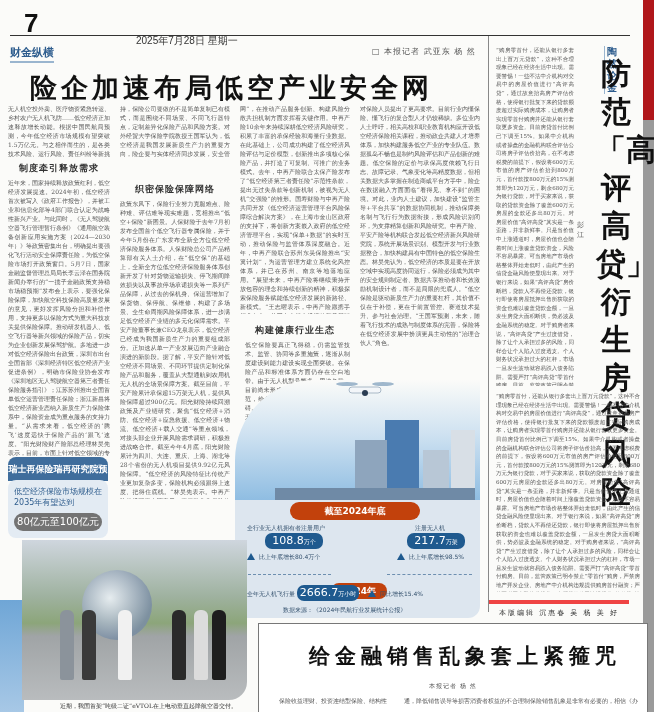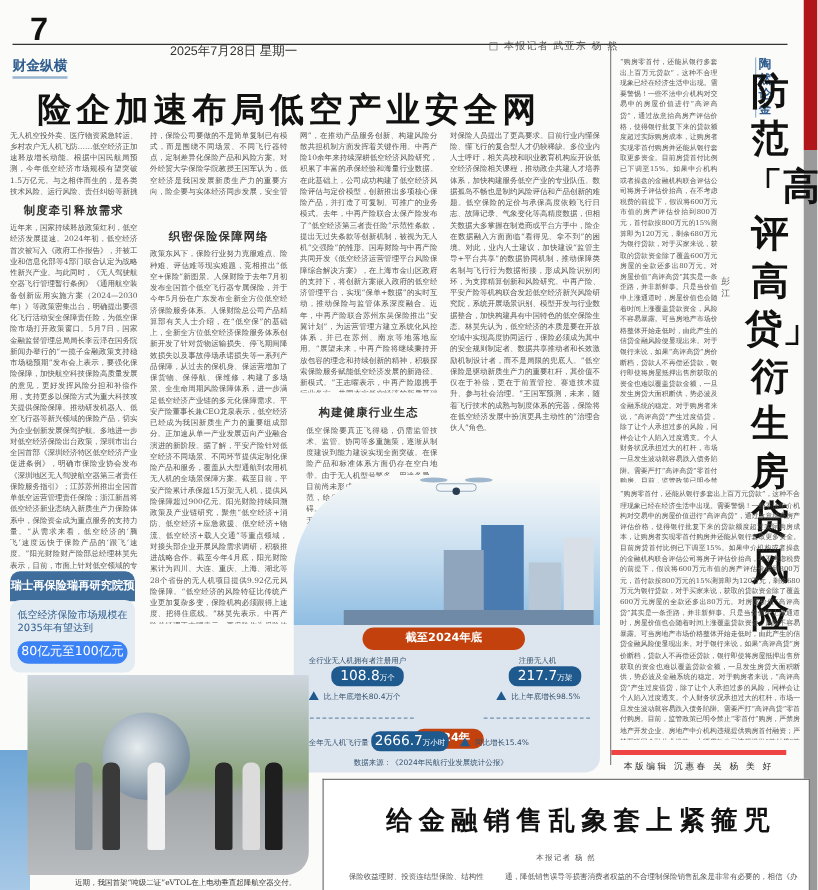--- a/index.html
+++ b/index.html
@@ -11,36 +11,36 @@
   .mast .sec { position: absolute; left: 54px; top: 2px; font: 700 24px "DejaVu Serif", serif; letter-spacing: 6px; color: #111; }
   .mast .date { position: absolute; left: 126px; top: 28px; font: 10px "Liberation Sans", sans-serif; color: #333; text-align: right; }
   .mast .logo { position: absolute; right: 10px; top: 4px; font: italic 700 20px "DejaVu Serif", serif; color: #111; letter-spacing: 1px; }
 
   .red-bar { position: absolute; left: 643px; top: 0; width: 11px; height: 120px; background: #b0161a; }
   .grey-bar { position: absolute; left: 643px; top: 120px; width: 11px; height: 592px; background: #9a9a9a; }
 
   .col-tag { position: absolute; left: 10px; top: 45px; font: 700 11px "DejaVu Serif", serif; color: #2e5d8e; border-bottom: 2px solid #9ab5cf; padding-bottom: 1px; }
 
   .headline { position: absolute; left: 30px; top: 70px; font: 900 27px "DejaVu Sans", sans-serif; letter-spacing: 4px; color: #111; }
-  .byline { position: absolute; left: 372px; top: 31px; font: 8px "DejaVu Serif", serif; color: #555; letter-spacing: 1px; margin-left: 19px; }
+  .byline { position: absolute; left: 372px; top: 46px; font: 8px "DejaVu Serif", serif; color: #555; letter-spacing: 1px; }
 
   .body-txt { position: absolute; font: 6px/9px "DejaVu Serif", serif; color: #555; text-align: justify; overflow: hidden; }
   .sub-h { position: absolute; font: 700 9px "DejaVu Serif", serif; color: #333; text-align: center; letter-spacing: 1px; }
 
   .vline { position: absolute; left: 488px; top: 36px; width: 1px; height: 576px; background: #888; }
 
   .opinion-tag { position: absolute; left: 604px; top: 46px; width: 14px; font: 700 10px/12px "DejaVu Serif", serif; color: #2e5d8e; border-left: 1.5px solid #9ab5cf; padding-left: 2px; }
   .op-title { position: absolute; left: 596px; top: 55px; width: 40px; font: 900 30px/38px "DejaVu Sans", sans-serif; color: #111; text-align: center; }
   .op-author { position: absolute; left: 577px; top: 220px; width: 8px; font: 7px/10px "DejaVu Serif", serif; color: #555; }
   .op-foot { position: absolute; left: 489px; top: 600px; width: 140px; border-top: 4px solid #ef4444; padding-top: 4px; font: 7px "DejaVu Serif", serif; color: #333; text-align: center; letter-spacing: 2px; }
 
   .info-box { position: absolute; left: 8px; top: 480px; width: 100px; height: 58px; background: #e3ebf3; border-radius: 8px; }
   .info-head { position: absolute; left: 8px; top: 457px; width: 100px; height: 24px; background: #3f6d9c; color: #fff; font: 700 9px "DejaVu Sans", sans-serif; text-align: center; line-height: 24px; border-radius: 8px 8px 0 0; }
   .info-line { position: absolute; left: 14px; top: 486px; width: 90px; font: 8px/11px "DejaVu Sans", sans-serif; color: #2f5d8d; }
-  .info-val { position: absolute; left: 14px; top: 513px; width: 88px; height: 18px; border-radius: 10px; background: #3b82f6; color: #fff; font: 10px/18px "DejaVu Sans", sans-serif; text-align: center; }
+  .info-val { position: absolute; left: 14px; top: 513px; width: 88px; height: 18px; border-radius: 10px; background: #737373; color: #fff; font: 10px/18px "DejaVu Sans", sans-serif; text-align: center; }
 
   .photo { position: absolute; left: 22px; top: 540px; width: 225px; height: 160px; background: linear-gradient(180deg,#cfd6de 0%, #9fb2a0 35%, #8ca57a 52%, #a0a4a6 60%, #b9bcbe 100%); border-radius: 0 0 18px 0; overflow: hidden; }
   .heli { position: absolute; left: 60px; top: 30px; width: 70px; height: 70px; border-radius: 50%; background: radial-gradient(circle at 40% 40%, #eef3f8, #7b8ea3 70%); opacity: .9; }
   .person { position: absolute; bottom: 20px; width: 14px; height: 70px; border-radius: 6px 6px 2px 2px; }
   .photo-cap { position: absolute; left: 60px; top: 702px; font: 6px "DejaVu Serif", serif; color: #333; }
   .blue-strip { position: absolute; left: 0; top: 600px; width: 24px; height: 112px; background: linear-gradient(180deg,#6fa6d6,#a7c8e6); }
 
   .illus { position: absolute; left: 235px; top: 380px; width: 245px; height: 120px; background: linear-gradient(180deg,#fbfbf9 0%, #cfe2f1 45%, #8fbde2 100%); border-radius: 80px 0 0 0; overflow: hidden; }
   .bldg { position: absolute; bottom: 0; background: #5c7ea4; }
   .drone { position: absolute; left: 100px; top: 0px; width: 60px; height: 20px; }

